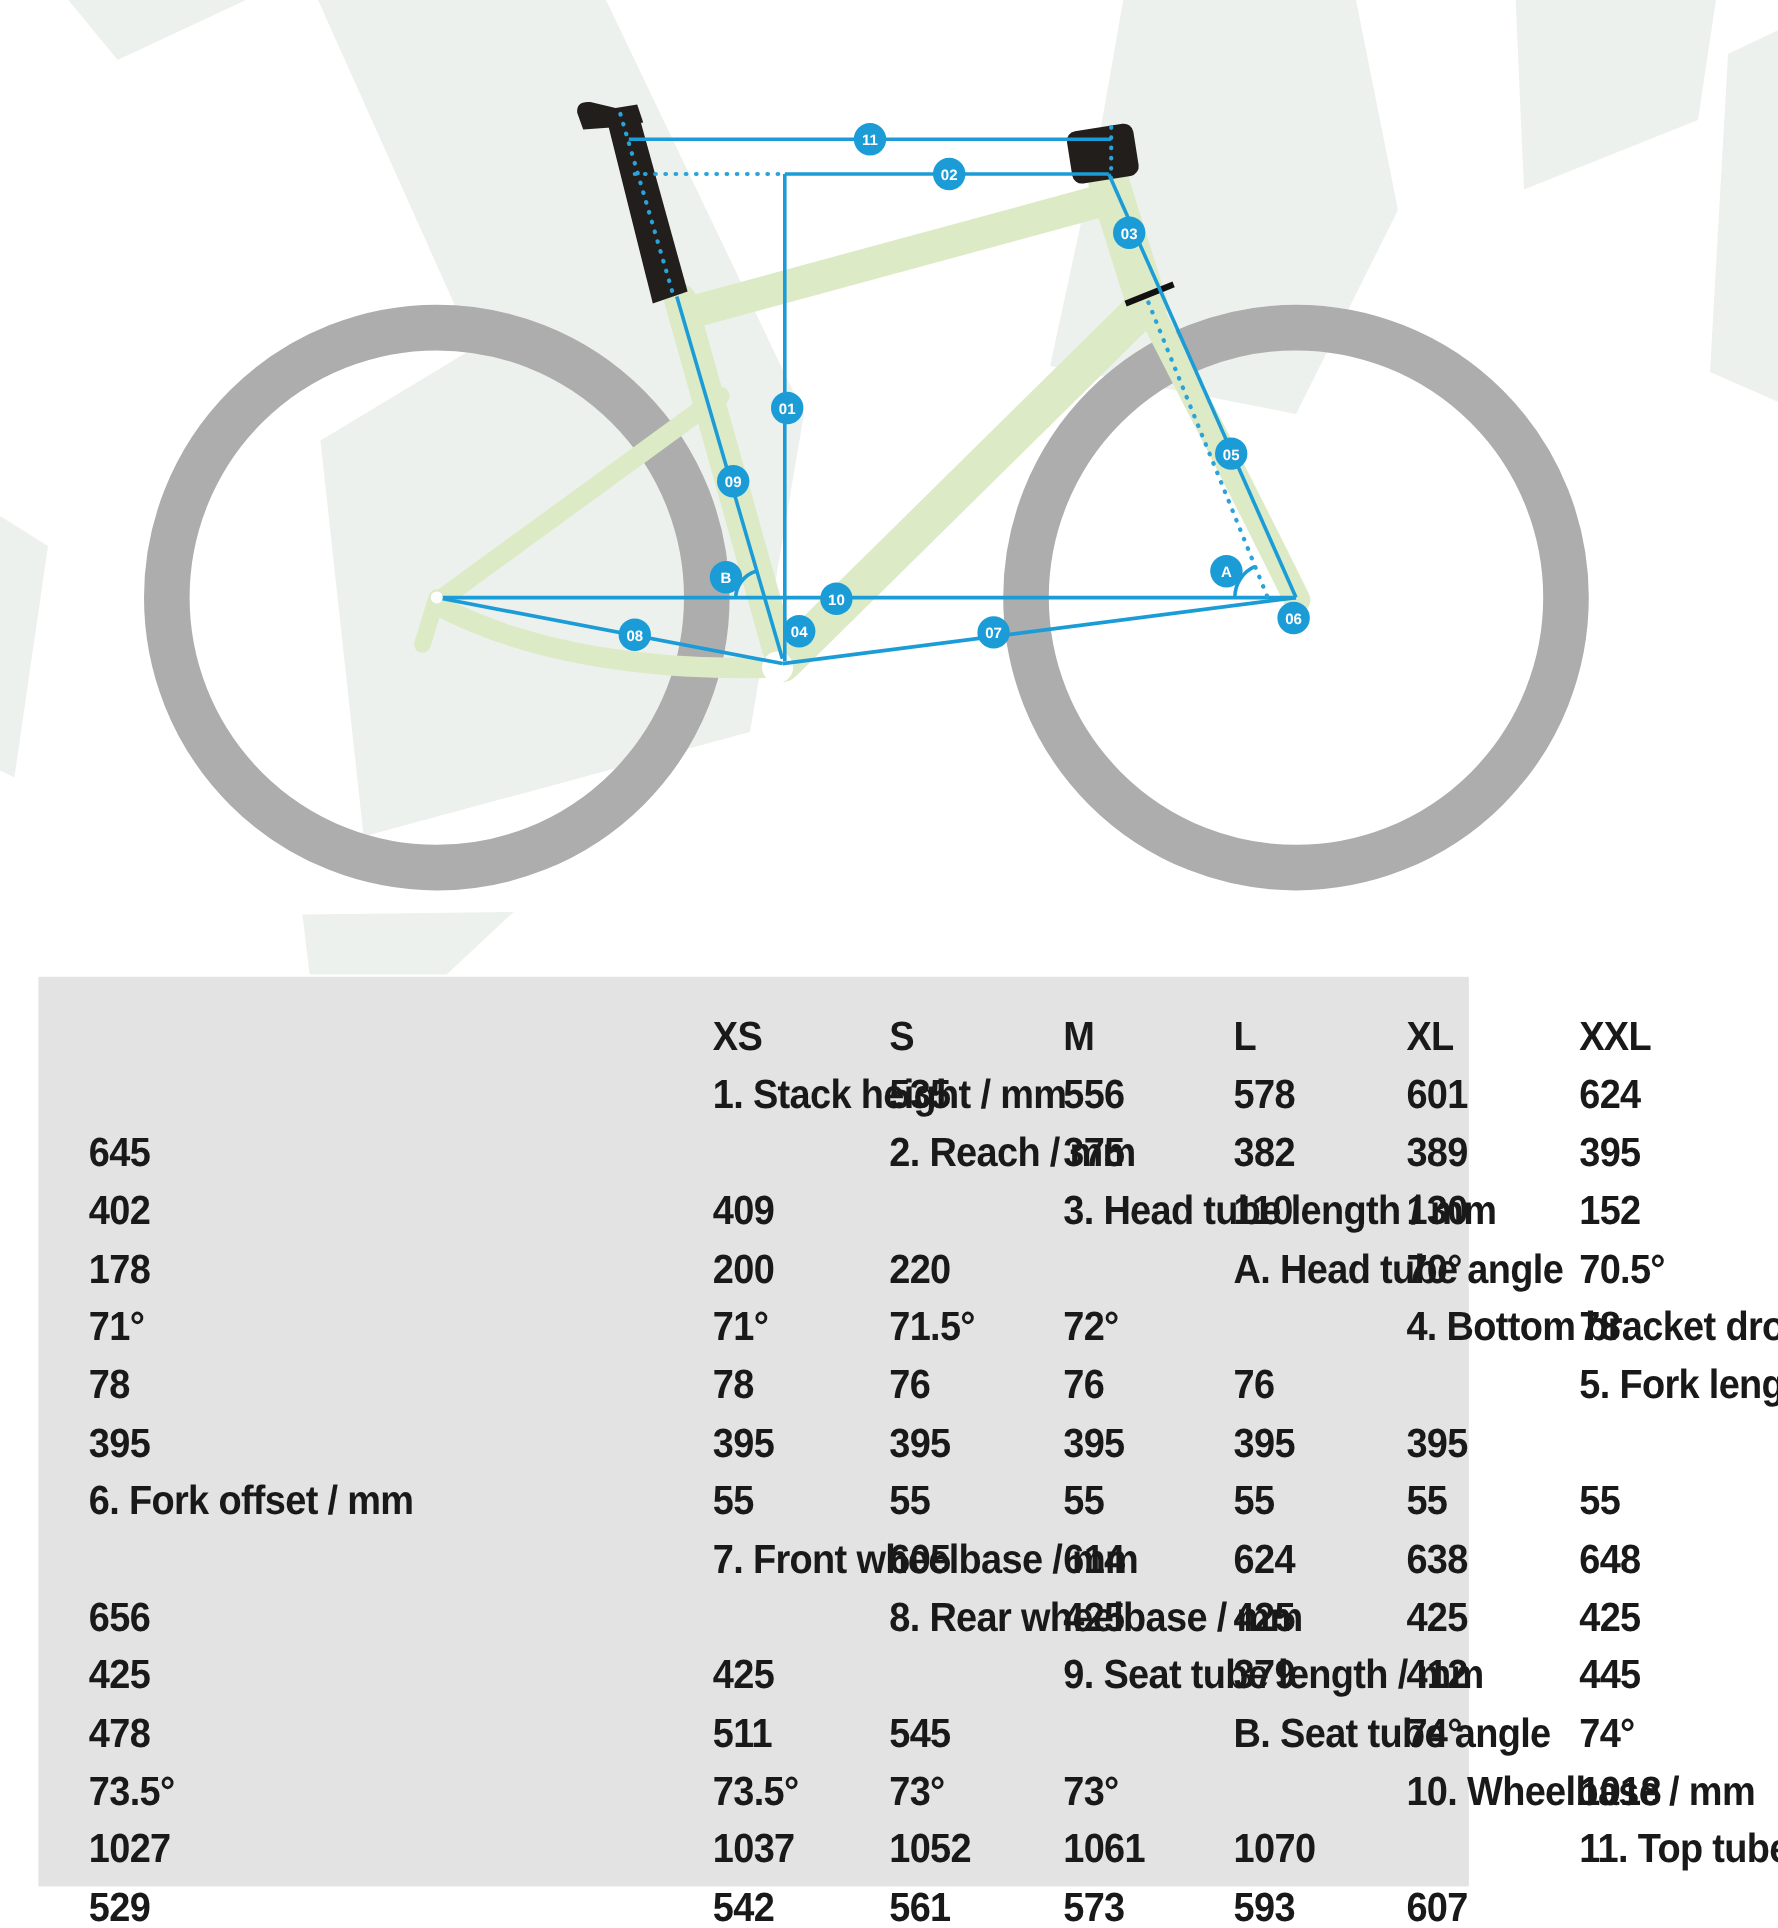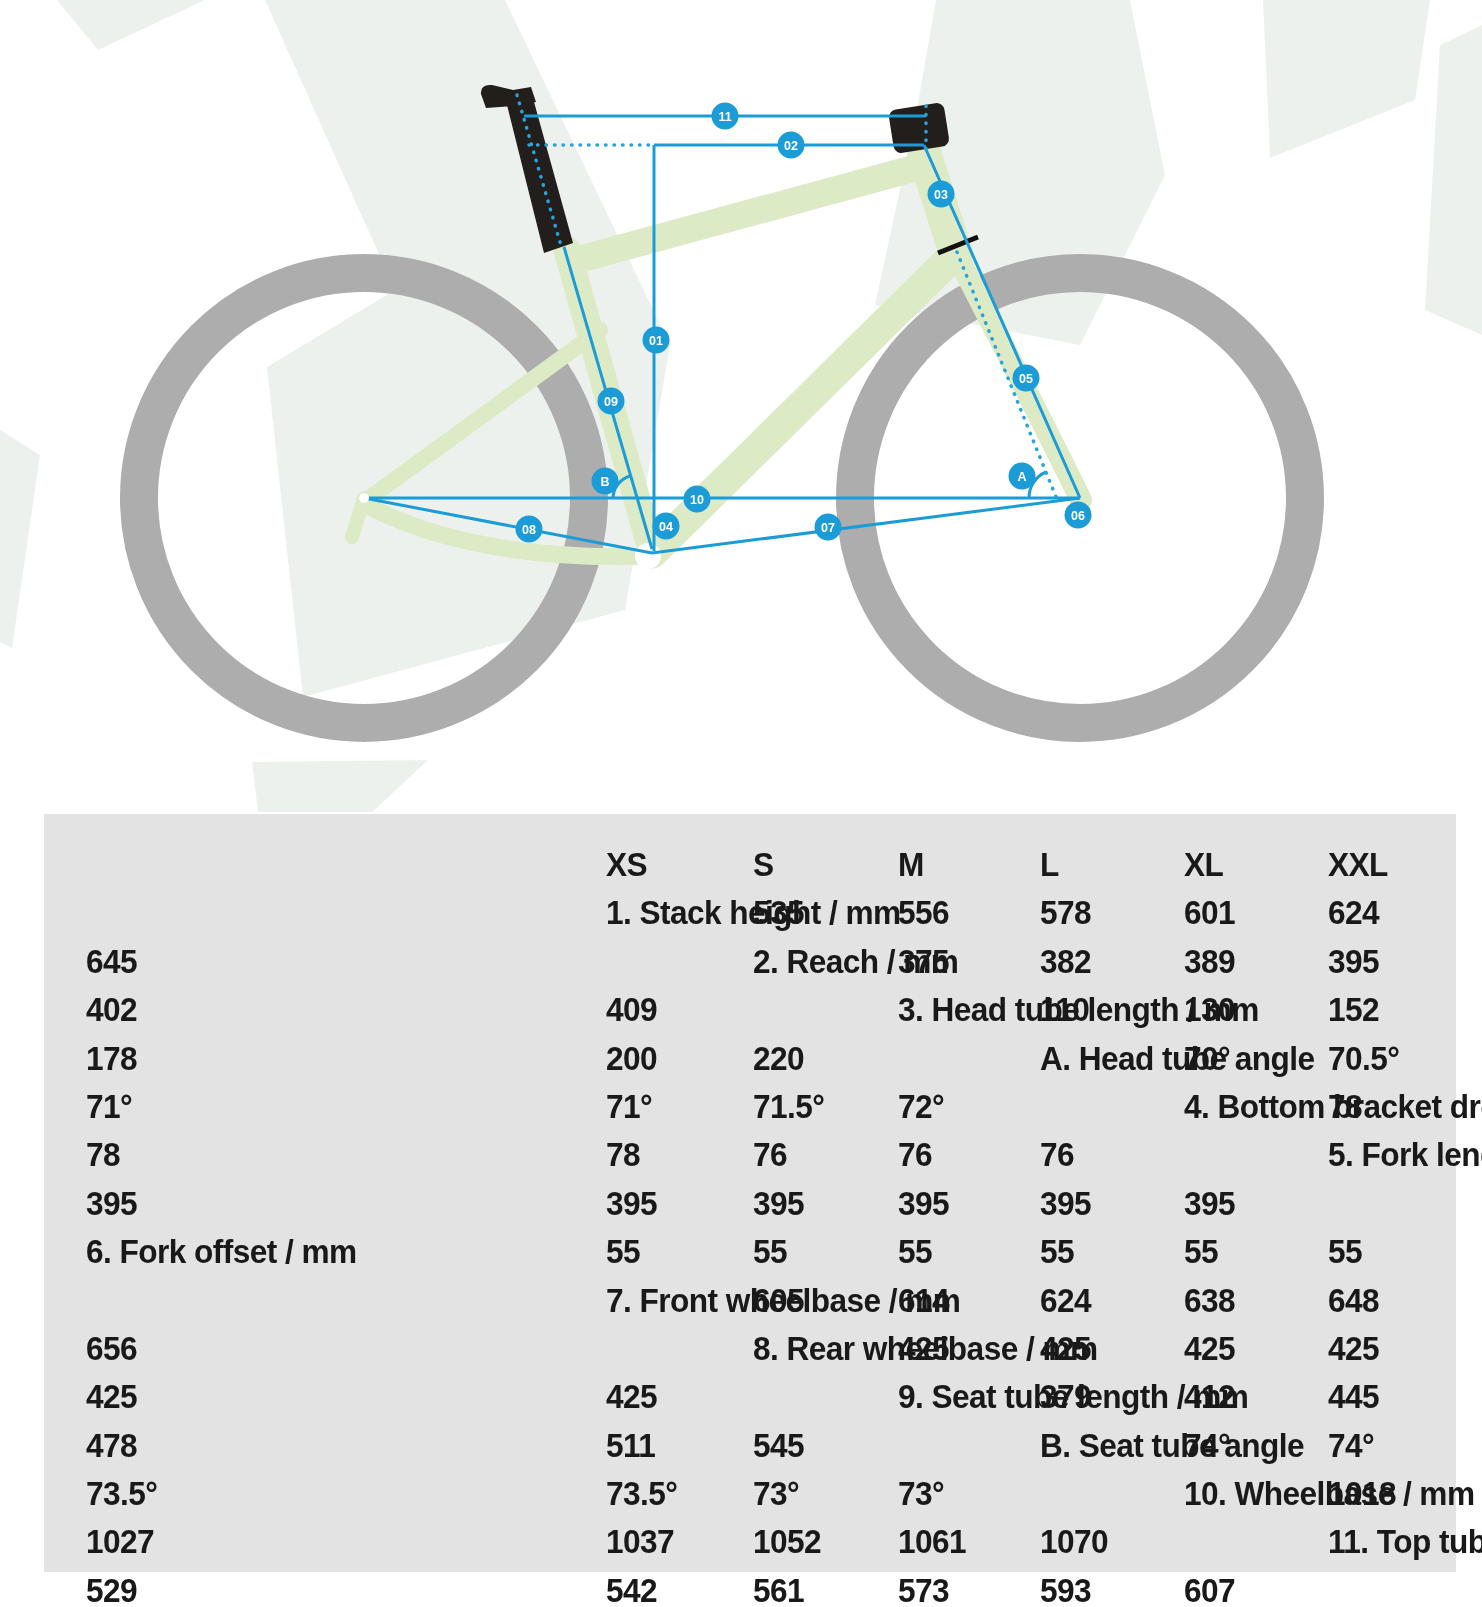--- a/index.html
+++ b/index.html
@@ -1,21 +1,21 @@
 <!DOCTYPE html>
 <html><head>
 <meta charset="utf-8">
 <style>
   html,body{margin:0;padding:0;background:#ffffff;}
   .canvas{position:relative;width:1482px;height:1607px;background:#ffffff;overflow:hidden;
           font-family:"Liberation Sans", sans-serif;}
   .diagram-wrap{position:absolute;left:0;top:0;width:1482px;height:812px;}
   .marker-label{fill:#ffffff;font-family:"Liberation Sans", sans-serif;font-weight:700;
                 font-size:12.5px;text-anchor:middle;dominant-baseline:central;letter-spacing:0;}
-  .table-panel{position:absolute;left:44px;top:814px;width:1412px;height:758px;}
+  .table-panel{position:absolute;left:32px;top:814px;width:1192px;height:758px;}
   .grid{display:grid;grid-template-columns:520px 147px 145px 142px 144px 144px auto;
         padding:26px 0 0 42px;}
   .cell{height:48.4px;line-height:48.4px;font-weight:700;font-size:34px;color:#191919;
         letter-spacing:-0.6px;white-space:nowrap;transform:scaleX(.93);transform-origin:0 50%;}
 </style>
 </head>
 <body>
 
 <div class="canvas">
 

